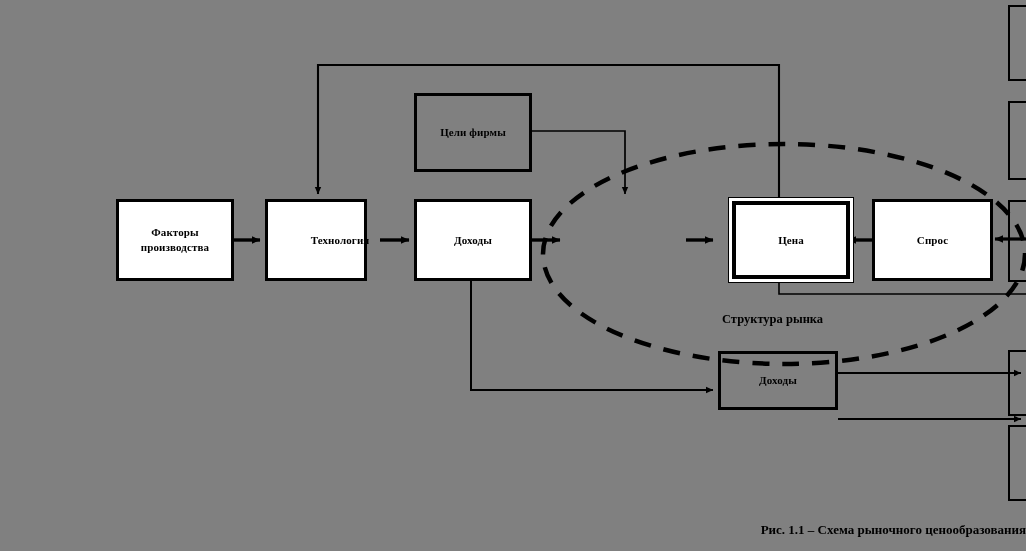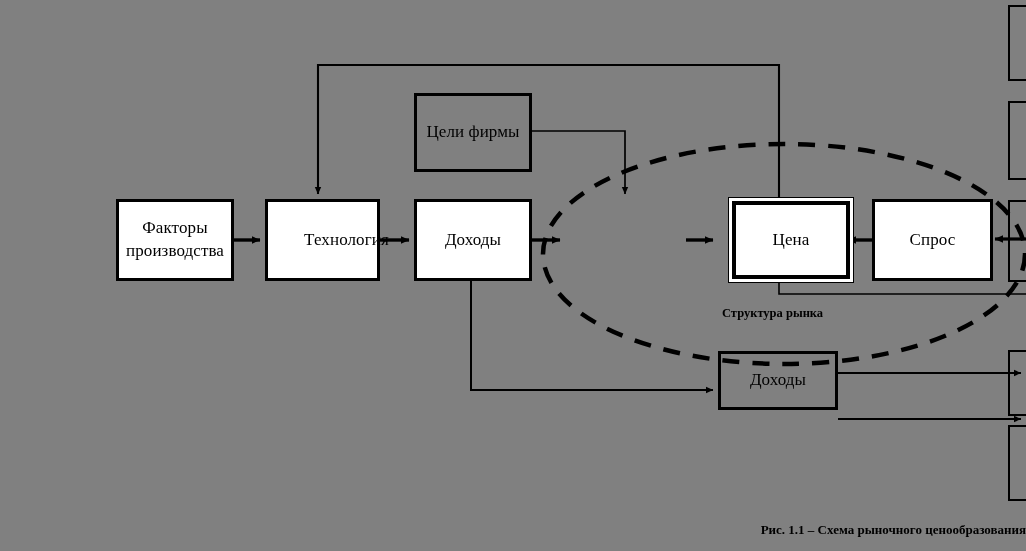--- a/index.html
+++ b/index.html
@@ -22,22 +22,22 @@
     height: 551px;
     overflow: visible;
   }
   .node {
     position: absolute;
     display: flex;
     align-items: center;
     justify-content: center;
     text-align: center;
     color: #000000;
-    font-weight: normal;
-    font-size: 17px;
+    font-weight: bold;
+    font-size: 11px;
     line-height: 1.35;
     box-sizing: border-box;
     letter-spacing: 0.1px;
   }
   .node-white {
     background: #ffffff;
     border: 3px solid #000000;
   }
   .node-plain {
     background: transparent;
@@ -62,20 +62,21 @@
     background: transparent;
     border: 2.5px solid #000000;
     box-sizing: border-box;
   }
   .ellipse-label {
     position: absolute;
     color: #000000;
     font-weight: bold;
     font-size: 12.5px;
     white-space: nowrap;
+    margin-top: 6px;
   }
   .caption {
     position: absolute;
     width: 100%;
     text-align: right;
     color: #000000;
     font-weight: bold;
     font-size: 13px;
     white-space: nowrap;
   }
@@ -120,21 +121,21 @@
     <line x1="838" y1="373" x2="1021" y2="373" stroke="#000000" stroke-width="1.9" marker-end="url(#arrowThin)"></line>
 
     <line x1="838" y1="419" x2="1021" y2="419" stroke="#000000" stroke-width="1.9" marker-end="url(#arrowThin)"></line>
   </svg>
 
   <div class="node node-white" style="left:116px; top:199px; width:118px; height:82px;">
     <span style="white-space:pre-line;">Факторы
 производства</span>
   </div>
 
-  <div class="node node-white" style="left:265px; top:199px; width:115px; height:82px;padding-left:48px;">
+  <div class="node node-white" style="left:265px; top:199px; width:102px; height:82px;padding-left:48px;">
     <span>Технология</span>
   </div>
 
   <div class="node node-white" style="left:414px; top:199px; width:118px; height:82px;">
     <span>Доходы</span>
   </div>
 
 
   <div class="node node-emph" style="left:716px; top:197px; width:126px; height:86px;margin-left:12px;">
     <span class="inner">

